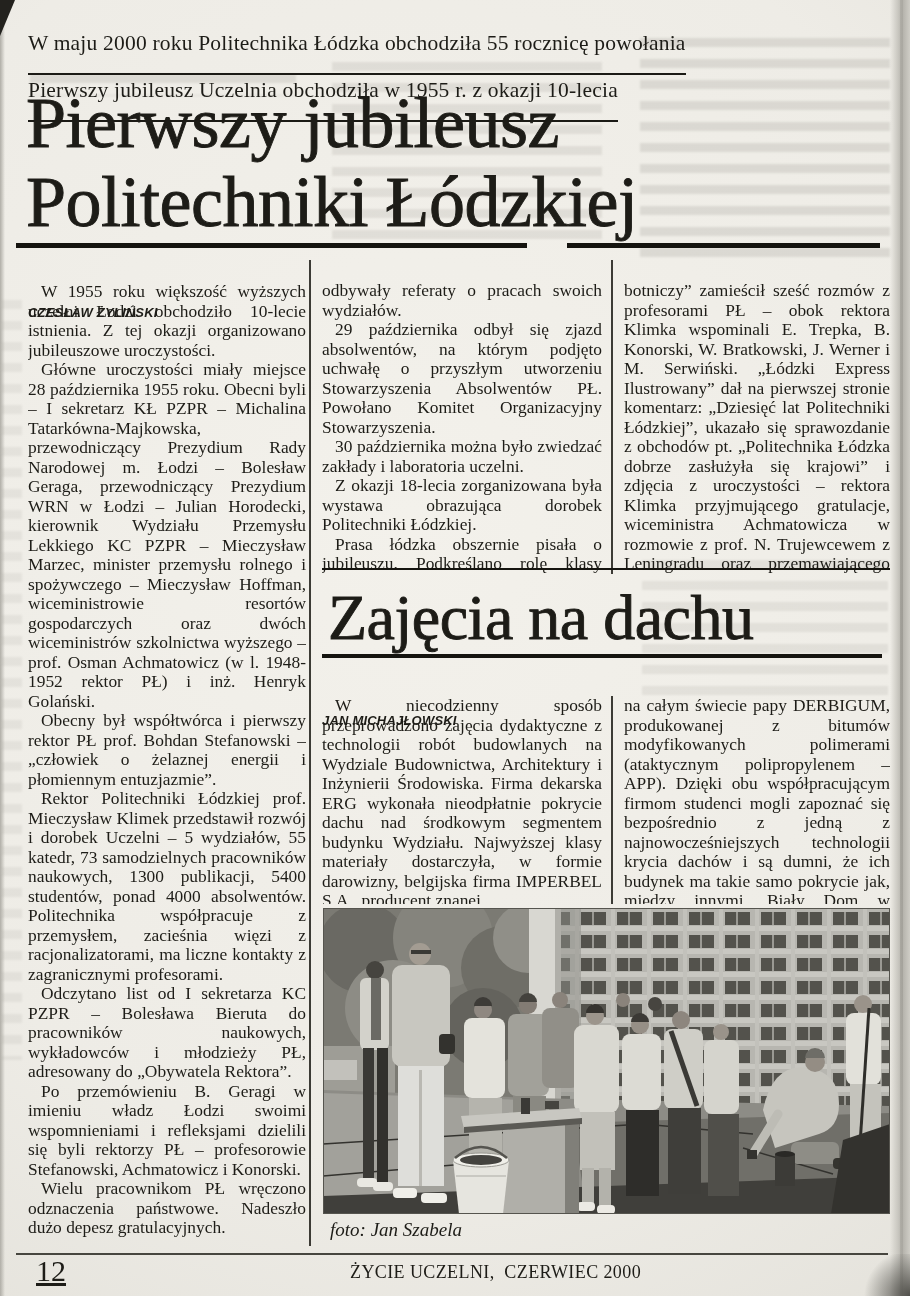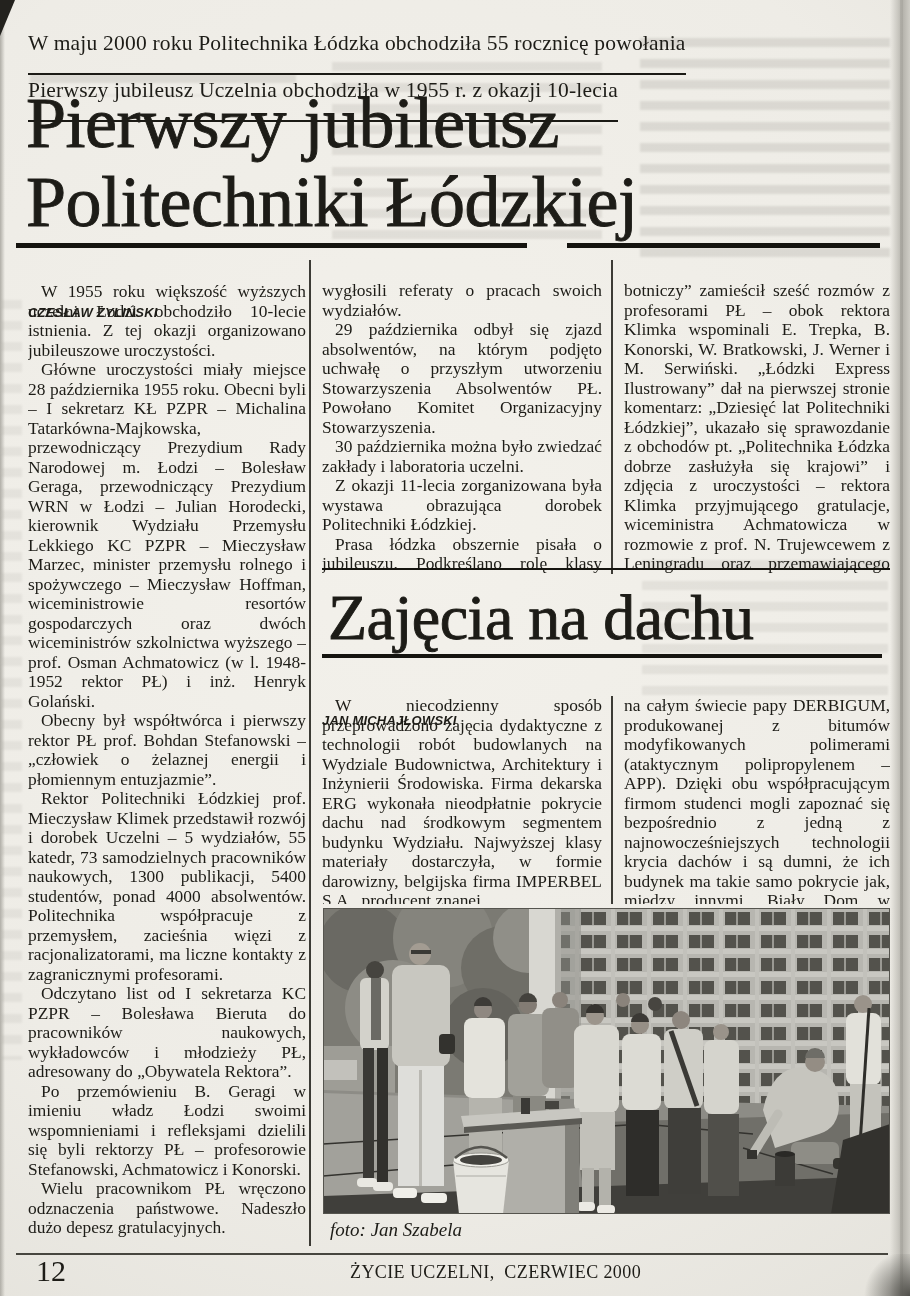--- a/index.html
+++ b/index.html
@@ -44,21 +44,21 @@
   #a2-title{position:absolute;left:320px;top:574px;z-index:3;font-size:64px;line-height:72px;
     font-weight:400;letter-spacing:-.5px;-webkit-text-stroke:.9px #1d1c17;}
   #rule-above-a2{left:322px;top:568px;width:568px;height:2px;}
   #rule-below-a2{left:322px;top:654px;width:560px;height:4px;}
 
   #photo{position:absolute;left:323px;top:908px;width:567px;height:306px;z-index:2;}
   #photo svg{display:block;width:100%;height:100%;}
   #caption{position:absolute;left:330px;top:1219px;z-index:3;font-style:italic;font-size:19px;}
 
   #footer-rule{left:16px;top:1253px;width:872px;height:2px;background:#47463f;}
-  #page-number{position:absolute;left:36px;top:1254px;z-index:3;font-size:30px;line-height:34px;}
+  #page-number{position:absolute;left:36px;top:1254px;z-index:3;font-size:30px;line-height:34px;text-decoration:underline;}
   #journal-line{position:absolute;left:350px;top:1262px;z-index:3;font-size:18px;
     letter-spacing:.4px;white-space:pre;}
 </style>
 </head>
 <body>
 
 <div id="scan">
   <div class="paper"></div>
 
   <div class="right-band"></div>
@@ -90,24 +90,24 @@
       <p><span>W 1955 roku większość wyższych uczelni Łodzi obchodziło 10-lecie istnienia. Z tej okazji organizowano jubileuszowe uroczystości.</span></p>
       <p><span>Główne uroczystości miały miejsce 28 października 1955 roku. Obecni byli – I sekretarz KŁ PZPR – Michalina Tatarkówna-Majkowska, przewodniczący Prezydium Rady Narodowej m. Łodzi – Bolesław Geraga, przewodniczący Prezydium WRN w Łodzi – Julian Horodecki, kierownik Wydziału Przemysłu Lekkiego KC PZPR – Mieczysław Marzec, minister przemysłu rolnego i spożywczego – Mieczysław Hoffman, wiceministrowie resortów gospodarczych oraz dwóch wiceministrów szkolnictwa wyższego – prof. Osman Achmatowicz (w l. 1948-1952 rektor PŁ) i inż. Henryk Golański.</span></p>
       <p><span>Obecny był współtwórca i pierwszy rektor PŁ prof. Bohdan Stefanowski – </span><span class="it">„człowiek o żelaznej energii i płomiennym entuzjazmie”</span><span>.</span></p>
       <p><span>Rektor Politechniki Łódzkiej prof. Mieczysław Klimek przedstawił rozwój i dorobek Uczelni – 5 wydziałów, 55 katedr, 73 samodzielnych pracowników naukowych, 1300 publikacji, 5400 studentów, ponad 4000 absolwentów. Politechnika współpracuje z przemysłem, zacieśnia więzi z racjonalizatorami, ma liczne kontakty z zagranicznymi profesorami.</span></p>
       <p><span>Odczytano list od I sekretarza KC PZPR – Bolesława Bieruta do pracowników naukowych, wykładowców i młodzieży PŁ, adresowany do „Obywatela Rektora”.</span></p>
       <p><span>Po przemówieniu B. Geragi w imieniu władz Łodzi swoimi wspomnieniami i refleksjami dzielili się byli rektorzy PŁ – profesorowie Stefanowski, Achmatowicz i Konorski.</span></p>
       <p><span>Wielu pracownikom PŁ wręczono odznaczenia państwowe. Nadeszło dużo depesz gratulacyjnych.</span></p>
     </div>
   <div class="vdiv" style="left:309px;top:260px;height:986px;"></div>
   <div class="bodycol" style="left:322px;top:281px;width:280px;height:292px;">
-      <p class="noindent"><span>wygłosili referaty o pracach swoich wydziałów.</span></p>
+      <p class="noindent"><span>odbywały referaty o pracach swoich wydziałów.</span></p>
       <p><span>29 października odbył się zjazd absolwentów, na którym podjęto uchwałę o przyszłym utworzeniu Stowarzyszenia Absolwentów PŁ. Powołano Komitet Organizacyjny Stowarzyszenia.</span></p>
       <p><span>30 października można było zwiedzać zakłady i laboratoria uczelni.</span></p>
-      <p><span>Z okazji 11-lecia zorganizowana była wystawa obrazująca dorobek Politechniki Łódzkiej.</span></p>
+      <p><span>Z okazji 18-lecia zorganizowana była wystawa obrazująca dorobek Politechniki Łódzkiej.</span></p>
       <p><span>Prasa łódzka obszernie pisała o jubileuszu. Podkreślano rolę klasy robotniczej, która zbudowała PŁ. „Głos Ro-</span></p>
     </div>
   <div class="vdiv" style="left:611px;top:260px;height:314px;width:1.5px;"></div>
   <div class="bodycol" style="left:624px;top:281px;width:266px;height:292px;">
       <p class="noindent"><span>botniczy” zamieścił sześć rozmów z profesorami PŁ – obok rektora Klimka wspominali E. Trepka, B. Konorski, W. Bratkowski, J. Werner i M. Serwiński. „Łódzki Express Ilustrowany” dał na pierwszej stronie komentarz: „Dziesięć lat Politechniki Łódzkiej”, ukazało się sprawozdanie z obchodów pt. „Politechnika Łódzka dobrze zasłużyła się krajowi” i zdjęcia z uroczystości – rektora Klimka przyjmującego gratulacje, wiceministra Achmatowicza w rozmowie z prof. N. Trujewcewem z Leningradu oraz przemawiającego prof. Stefanowskiego.</span></p>
     </div>
 
   <div class="rule" id="rule-above-a2"></div>
   <h2 id="a2-title" style="margin:8px;font-family:Liberation Serif, serif;">Zajęcia na dachu</h2>
   <div class="rule" id="rule-below-a2"></div>

